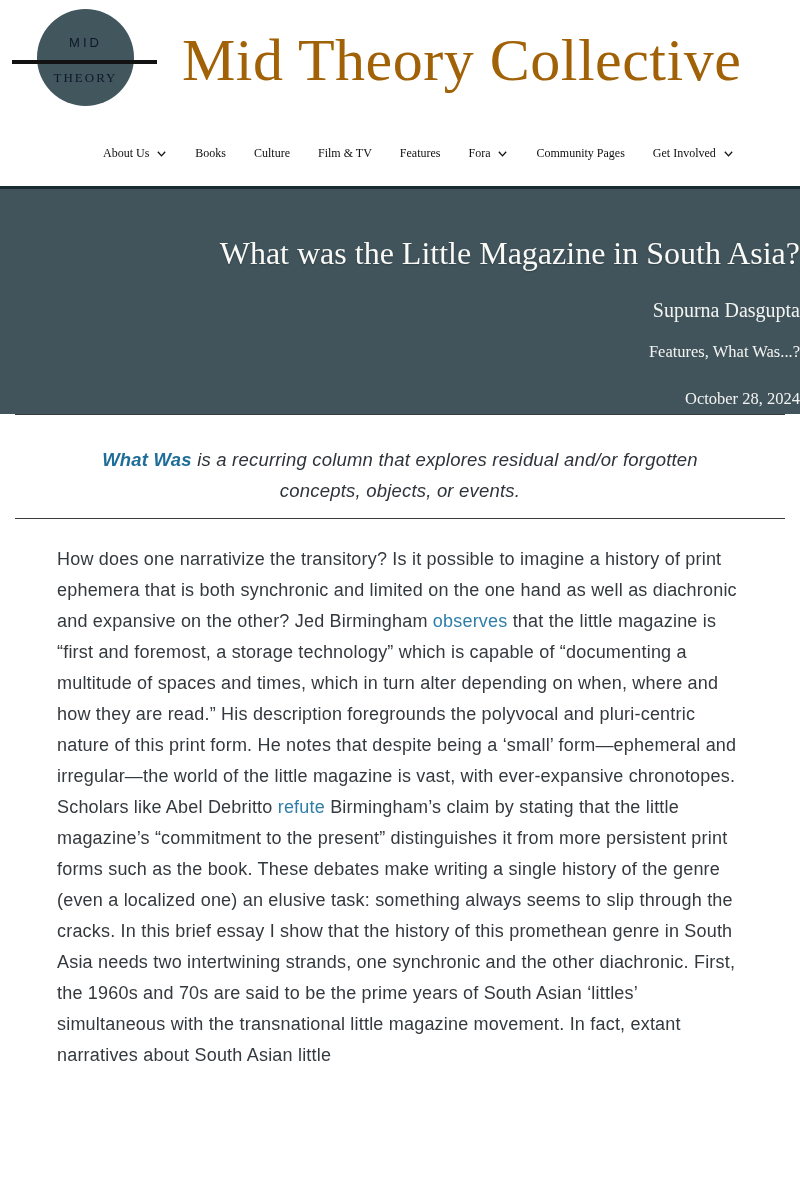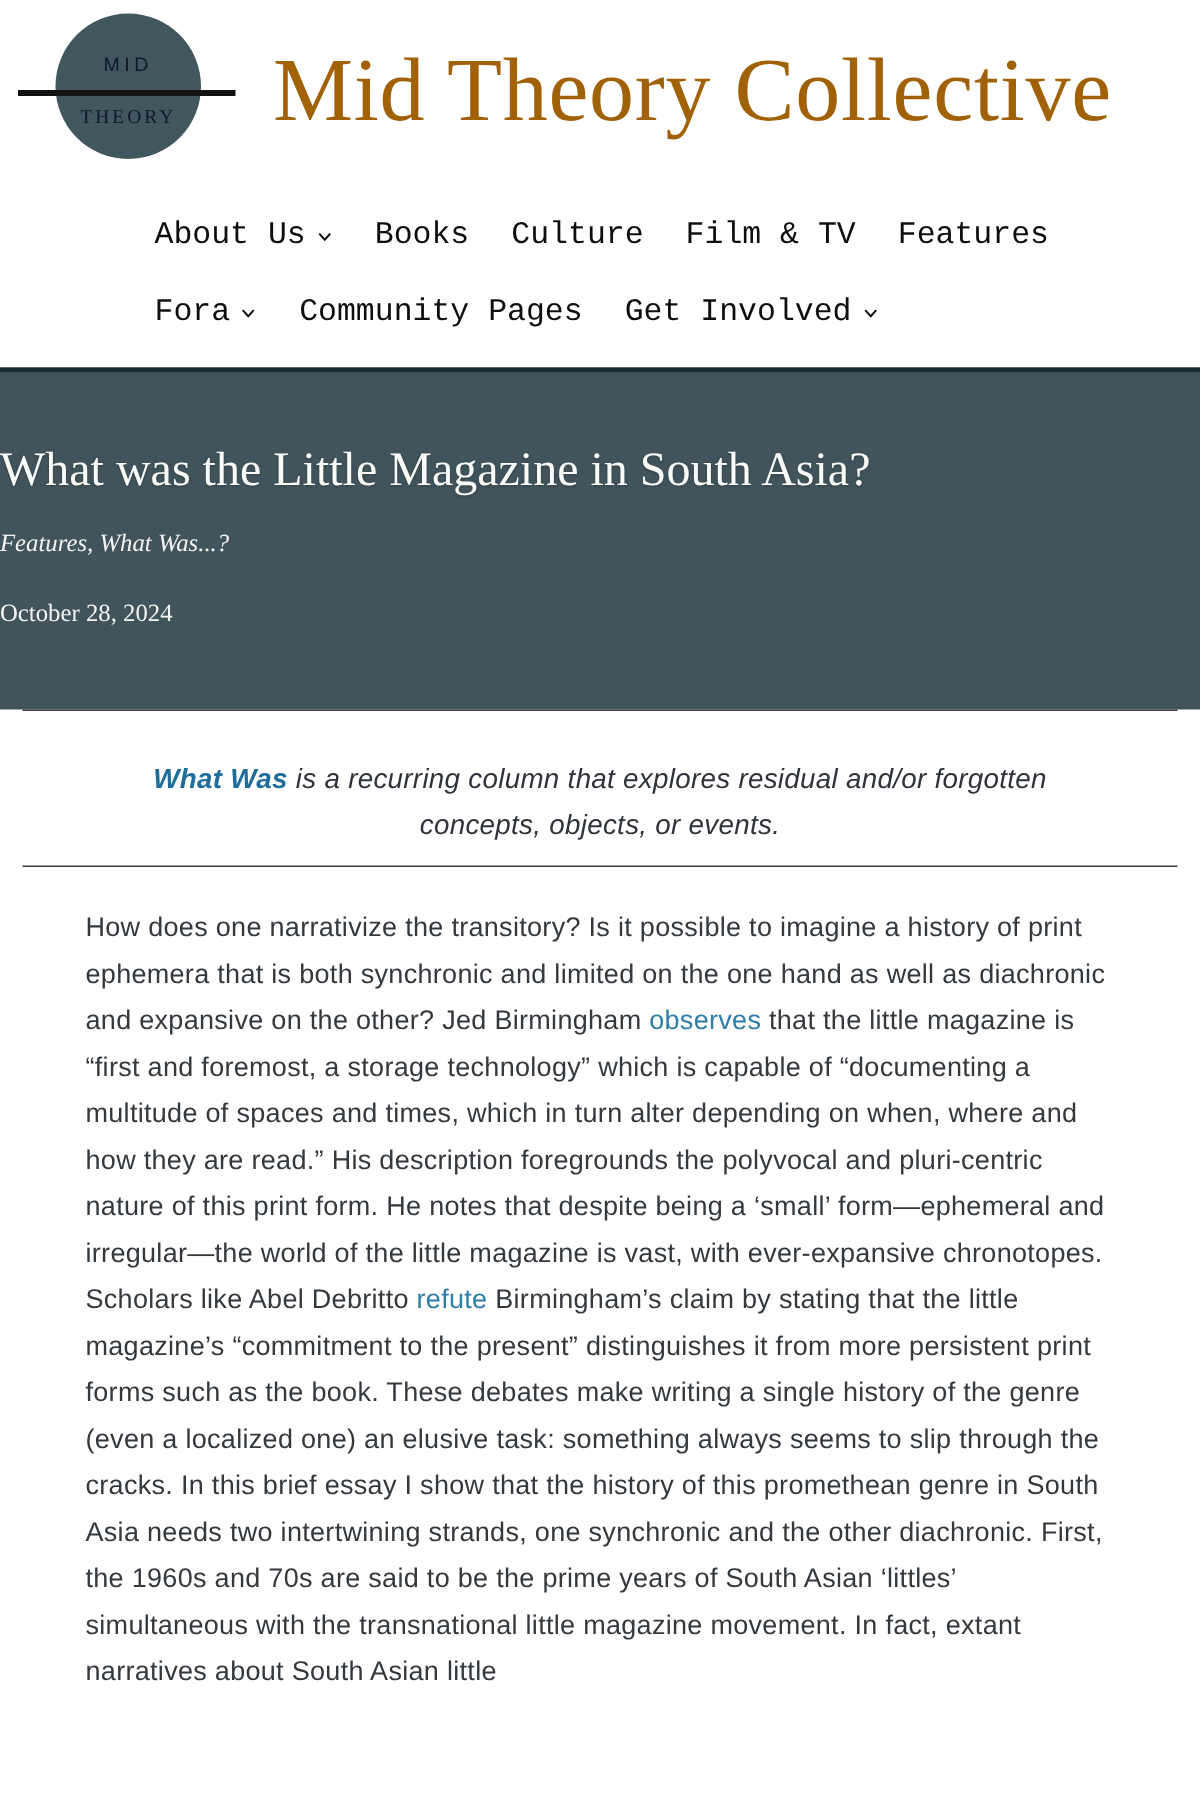--- a/index.html
+++ b/index.html
@@ -56,61 +56,60 @@
   }
 
   
   .main-nav {
     margin: 38px 0 0 103px;
     width: 660px;
     display: flex;
     flex-wrap: wrap;
     column-gap: 17px;
     row-gap: 11px;
-    font-family: Liberation Mono, monospace;
-    font-size: 21px;
+    font-family: Liberation Serif, serif;
+    font-size: 12px;
     color: #0e0e0e;
     gap: 28px;
   }
   .nav-item {
     color: #0e0e0e;
     text-decoration: none;
     display: inline-flex;
     align-items: center;
     cursor: pointer;
     white-space: nowrap;
   }
   .nav-chevron { margin-left: 7px; display: inline-flex; }
 
   
   .hero {
     margin-top: 25px;
     height: 228px;
     background: #41545c;
     border-top: 3px solid #182b31;
-    text-align: left;
+    text-align: right;
     color: #f3f4f1;
     font-family: "Liberation Serif", serif;
   }
   .hero-title {
     padding-top: 44px;
     font-size: 32px;
     font-weight: 400;
     line-height: 40px;
     color: #fafaf7;
     text-shadow: 0 1px 2px rgba(0,0,0,0.25);
   }
   .hero-author {
     margin-top: 25px;
     font-size: 20px;
     line-height: 24px;
   }
   .hero-meta {
     margin-top: 20px;
-    font-style: italic;
     font-size: 16.5px;
     line-height: 20px;
   }
   .hero-meta a { color: #f3f4f1; text-decoration: none; }
   .hero-date {
     margin-top: 27px;
     font-size: 16.5px;
     line-height: 20px;
   }
 
@@ -207,20 +206,21 @@
       <span class="nav-chevron">
         <svg width="11" height="8" viewBox="0 0 12 8">
           <path d="M2 1.5 L6 6 L10 1.5" fill="none" stroke="currentColor" stroke-width="1.4"></path>
         </svg>
       </span>
     </a>
   </nav>
 
 <section class="hero">
   <h2 class="hero-title">What was the Little Magazine in South Asia?</h2>
+  <div class="hero-author">Supurna Dasgupta</div>
   <div class="hero-meta" id="hero-meta"><a>Features</a>, <a>What Was...?</a></div>
   <div class="hero-date">October 28, 2024</div>
 </section>
 
 <hr class="rule rule-top">
 
 <p class="blurb" id="blurb"><a>What Was</a><span> is a recurring column that explores residual and/or forgotten concepts, objects, or events.</span></p>
 
 <hr class="rule rule-bottom">
 

